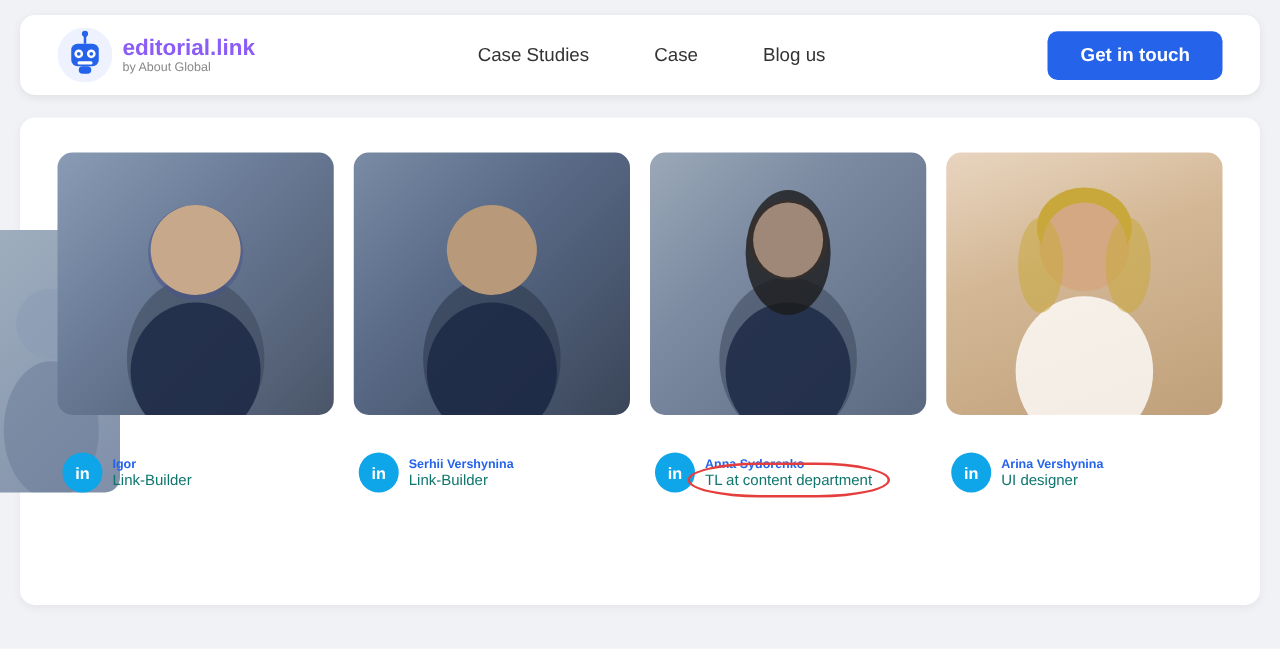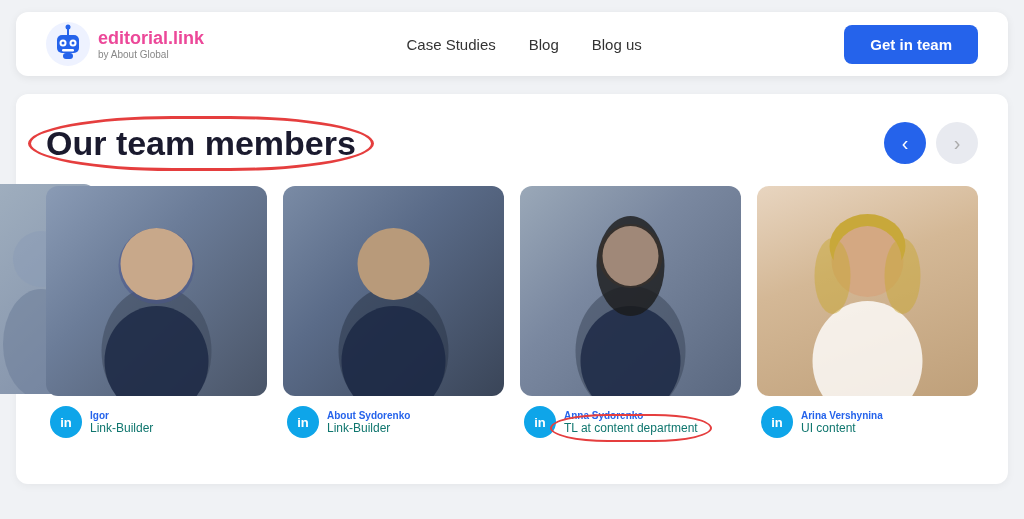--- a/index.html
+++ b/index.html
@@ -31,30 +31,30 @@
       width: 44px;
       height: 44px;
     }
     .logo-text-area {
       display: flex;
       flex-direction: column;
     }
     .logo-name {
       font-size: 18px;
       font-weight: 700;
-      color: #ec4899;
+      color: #8b5cf6;
       line-height: 1.2;
     }
     .logo-sub {
       font-size: 10px;
       color: #888;
     }
     .nav-links {
       display: flex;
-      gap: 33px;
+      gap: 52px;
       align-items: center;
     }
     .nav-link {
       font-size: 15px;
       color: #333;
       text-decoration: none;
       font-weight: 500;
     }
     .get-in-touch-btn {
       background: #2563eb;
@@ -166,20 +166,21 @@
     .photo-person-4 {
       background: linear-gradient(160deg, #e8d5c0 0%, #d4b896 40%, #bfa07a 100%);
     }
 
     .member-info {
       padding: 10px 4px 0;
       display: flex;
       align-items: center;
       gap: 8px;
       flex-wrap: wrap;
+      margin-top: 20px;
     }
     .linkedin-btn {
       width: 32px;
       height: 32px;
       background: #0ea5e9;
       border-radius: 50%;
       display: flex;
       align-items: center;
       justify-content: center;
       color: #fff;
@@ -256,46 +257,36 @@
       <rect x="17" y="31" width="10" height="6" rx="3" fill="#2563eb"></rect>
     </svg>
     <div class="logo-text-area">
       <span class="logo-name">editorial.link</span>
       <span class="logo-sub">by About Global</span>
     </div>
   </div>
 
   <nav class="nav-links">
     <a class="nav-link" href="#">Case Studies</a>
-    <a class="nav-link" href="#">Blog</a>
+    <a class="nav-link" href="#">Case</a>
     <a class="nav-link" href="#">Blog us</a>
   </nav>
 
-  <button class="get-in-touch-btn">Get in team</button>
+  <button class="get-in-touch-btn">Get in touch</button>
 </header>
 
 <main class="main-content">
 
   <div class="partial-card">
     <svg viewBox="0 0 110 210" width="110" height="210" style="position:absolute;bottom:0;">
       <ellipse cx="55" cy="160" rx="38" ry="55" fill="#6b7c9888"></ellipse>
       <circle cx="55" cy="75" r="28" fill="#8a9bb588"></circle>
     </svg>
   </div>
 
-  <div class="section-header">
-    <div class="section-title-wrapper">
-      <div class="title-oval"></div>
-      <h2 class="section-title">Our team members</h2>
-    </div>
-    <div class="nav-arrows">
-      <button class="arrow-btn active">‹</button>
-      <button class="arrow-btn inactive">›</button>
-    </div>
-  </div>
 
   <div class="team-grid">
 
     <div class="member-card">
       <div class="member-photo photo-person-1">
         <svg viewBox="0 0 160 210" width="100%" height="100%" style="position:absolute;bottom:0;">
           <ellipse cx="80" cy="165" rx="55" ry="65" fill="#3a455888"></ellipse>
           <circle cx="80" cy="80" r="38" fill="#4a558888"></circle>
 
           <ellipse cx="80" cy="175" rx="52" ry="55" fill="#1a2744cc"></ellipse>
@@ -315,21 +306,21 @@
       <div class="member-photo photo-person-2">
         <svg viewBox="0 0 160 210" width="100%" height="100%" style="position:absolute;bottom:0;">
           <ellipse cx="80" cy="165" rx="55" ry="65" fill="#2a354888"></ellipse>
           <circle cx="80" cy="78" r="36" fill="#b89a7a"></circle>
           <ellipse cx="80" cy="175" rx="52" ry="55" fill="#1a2744cc"></ellipse>
         </svg>
       </div>
       <div class="member-info">
         <div class="linkedin-btn">in</div>
         <div class="member-details">
-          <span class="member-name">About Sydorenko</span>
+          <span class="member-name">Serhii Vershynina</span>
           <span class="member-role">Link-Builder</span>
         </div>
       </div>
     </div>
 
     <div class="member-card">
       <div class="member-photo photo-person-3">
         <svg viewBox="0 0 160 210" width="100%" height="100%" style="position:absolute;bottom:0;">
           <ellipse cx="80" cy="165" rx="55" ry="65" fill="#3a455888"></ellipse>
           <circle cx="80" cy="70" r="32" fill="#a08878"></circle>
@@ -364,19 +355,19 @@
           <ellipse cx="80" cy="75" rx="34" ry="35" fill="#d4a882"></ellipse>
 
           <ellipse cx="45" cy="90" rx="18" ry="38" fill="#c8a83a88"></ellipse>
           <ellipse cx="115" cy="90" rx="18" ry="38" fill="#c8a83a88"></ellipse>
         </svg>
       </div>
       <div class="member-info">
         <div class="linkedin-btn">in</div>
         <div class="member-details">
           <span class="member-name">Arina Vershynina</span>
-          <span class="member-role">UI content</span>
+          <span class="member-role">UI designer</span>
         </div>
       </div>
     </div>
 
   </div>
 </main>
 
 </body></html>

